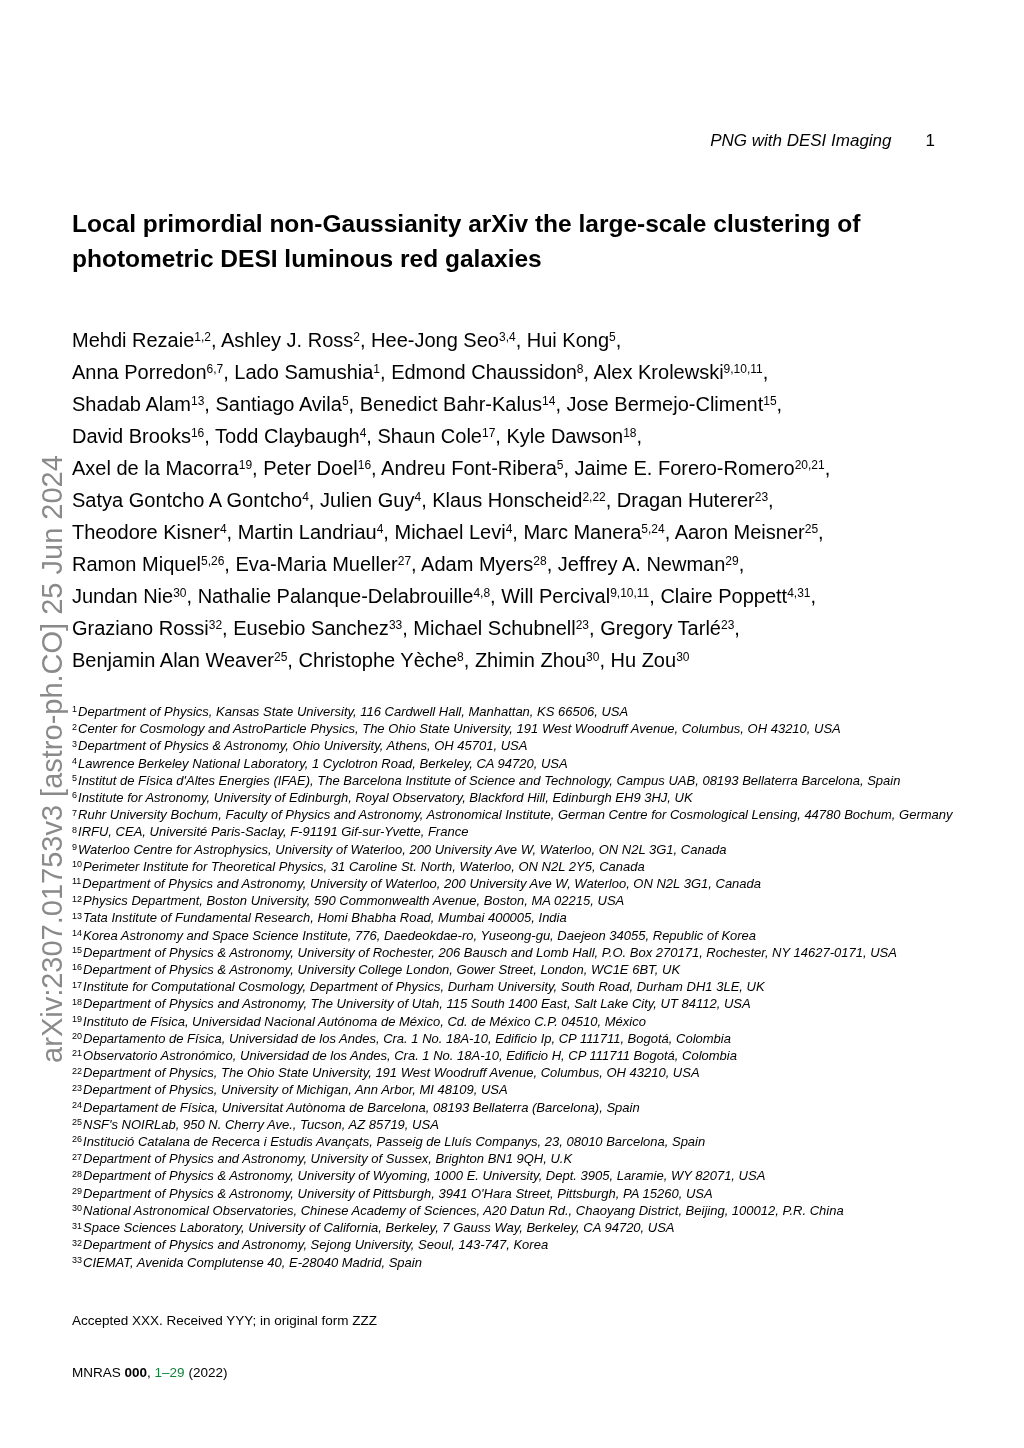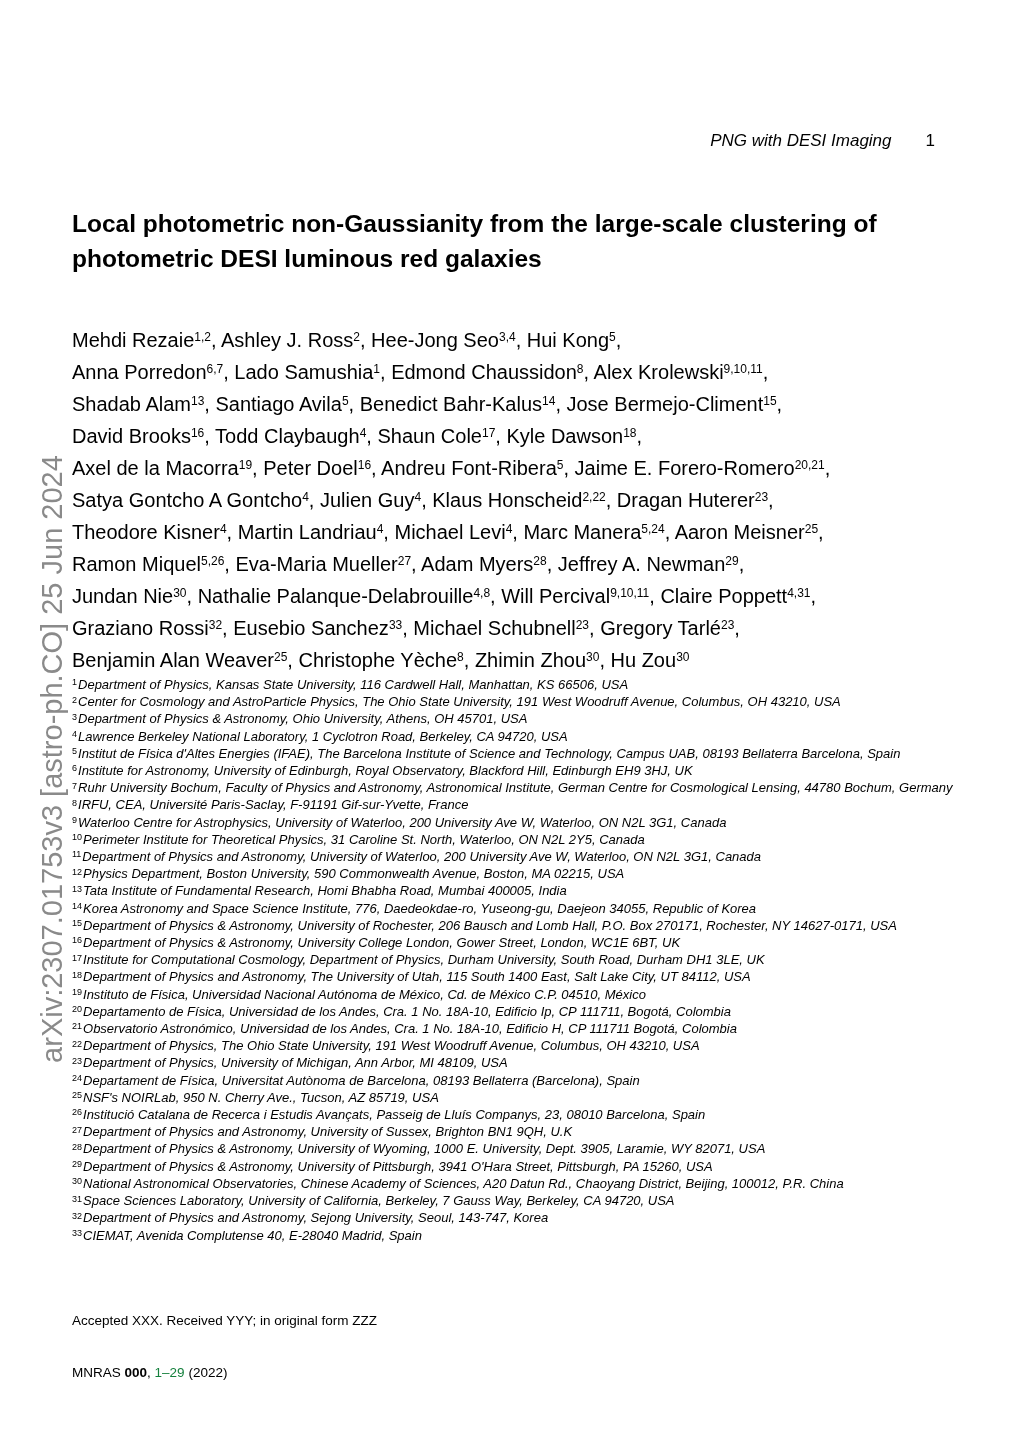--- a/index.html
+++ b/index.html
@@ -10,21 +10,21 @@
   .running-title{font-style:italic;}
   .page-number{font-style:normal;}
   .arxiv-banner{position:absolute;left:-298px;top:741px;width:700px;height:36px;
         transform:rotate(-90deg);text-align:center;line-height:36px;
         font-size:29px;color:#8a8a8a;white-space:nowrap;}
   .paper-title{position:absolute;top:206px;left:72px;width:885px;
         font-size:24.5px;font-weight:bold;line-height:35px;}
   .authors-block{position:absolute;top:312px;left:72px;width:900px;
         font-size:20px;line-height:32px;margin-top:12px;}
   .authors-block sup{font-size:12px;line-height:0;position:relative;top:-0.5em;vertical-align:baseline;}
-  .affiliations-block{position:absolute;top:676px;left:72px;width:910px;
+  .affiliations-block{position:absolute;top:703px;left:72px;width:910px;
         font-size:13px;font-style:italic;line-height:17.2px;}
   .affiliations-block sup{font-style:normal;font-size:9px;line-height:0;position:relative;
         top:-0.4em;vertical-align:baseline;margin-right:1px;}
   .accepted-line{position:absolute;top:1313px;left:72px;font-size:13.5px;}
   .mnras-line{position:absolute;top:1365px;left:72px;font-size:13.5px;}
   .mnras-line .vol{font-weight:bold;}
   .mnras-line .pages{color:#15803d;text-decoration:none;}
 </style>
 </head>
 <body>
@@ -32,21 +32,21 @@
 <div class="page">
 
   <div class="running-head">
     <span class="running-title">PNG with DESI Imaging</span>
     <span class="page-number">1</span>
   </div>
 
   <div class="arxiv-banner">arXiv:2307.01753v3  [astro-ph.CO]  25 Jun 2024</div>
 
   <div class="paper-title">
-    <div>Local photometric non-Gaussianity from the large-scale clustering of</div>
+    <div>Local primordial non-Gaussianity arXiv the large-scale clustering of</div>
     <div>photometric DESI luminous red galaxies</div>
   </div>
 
   <div class="authors-block">
       <div><span>Mehdi Rezaie</span><sup>1,2</sup>, <span>Ashley J. Ross</span><sup>2</sup>, <span>Hee-Jong Seo</span><sup>3,4</sup>, <span>Hui Kong</span><sup>5</sup>,</div>
       <div><span>Anna Porredon</span><sup>6,7</sup>, <span>Lado Samushia</span><sup>1</sup>, <span>Edmond Chaussidon</span><sup>8</sup>, <span>Alex Krolewski</span><sup>9,10,11</sup>,</div>
       <div><span>Shadab Alam</span><sup>13</sup>, <span>Santiago Avila</span><sup>5</sup>, <span>Benedict Bahr-Kalus</span><sup>14</sup>, <span>Jose Bermejo-Climent</span><sup>15</sup>,</div>
       <div><span>David Brooks</span><sup>16</sup>, <span>Todd Claybaugh</span><sup>4</sup>, <span>Shaun Cole</span><sup>17</sup>, <span>Kyle Dawson</span><sup>18</sup>,</div>
       <div><span>Axel de la Macorra</span><sup>19</sup>, <span>Peter Doel</span><sup>16</sup>, <span>Andreu Font-Ribera</span><sup>5</sup>, <span>Jaime E. Forero-Romero</span><sup>20,21</sup>,</div>
       <div><span>Satya Gontcho A Gontcho</span><sup>4</sup>, <span>Julien Guy</span><sup>4</sup>, <span>Klaus Honscheid</span><sup>2,22</sup>, <span>Dragan Huterer</span><sup>23</sup>,</div>

